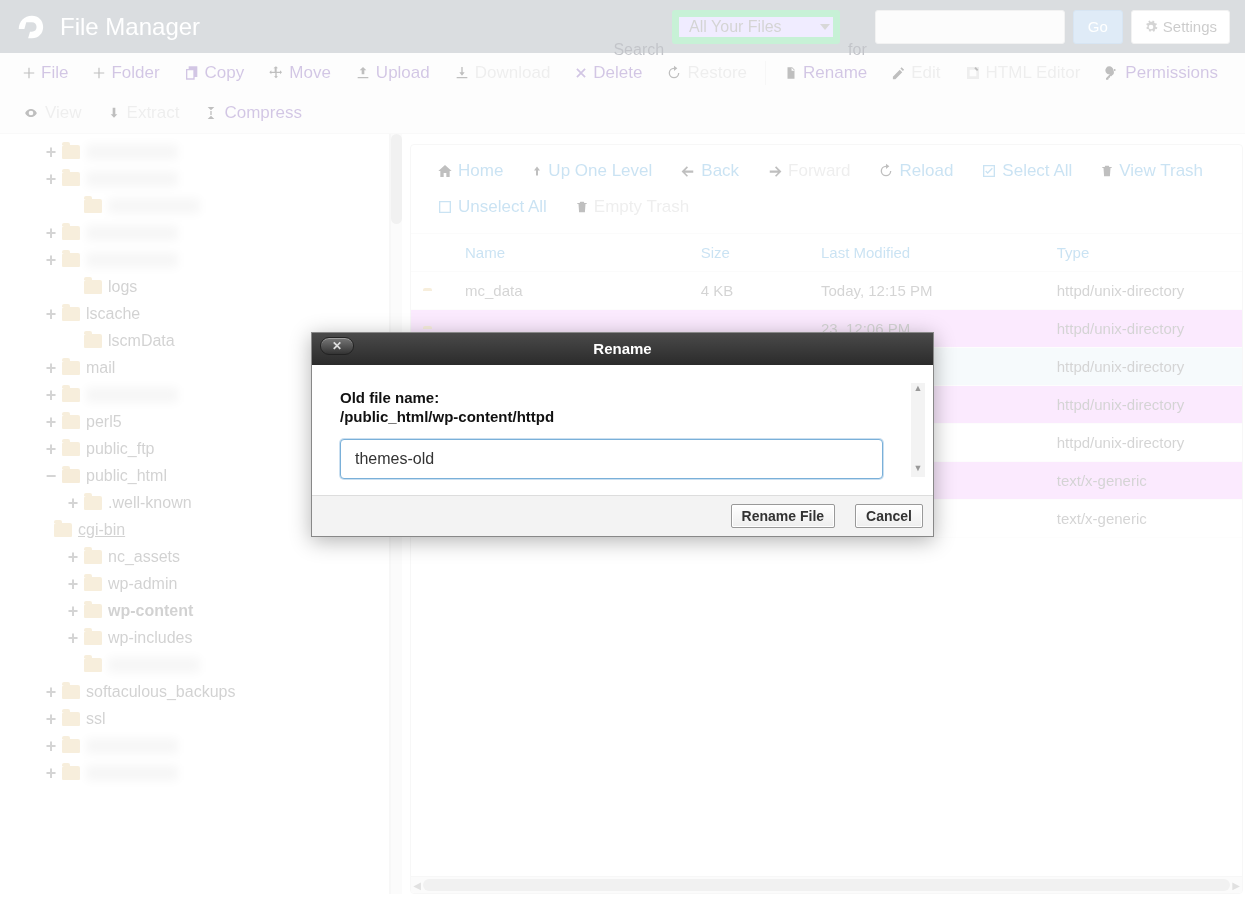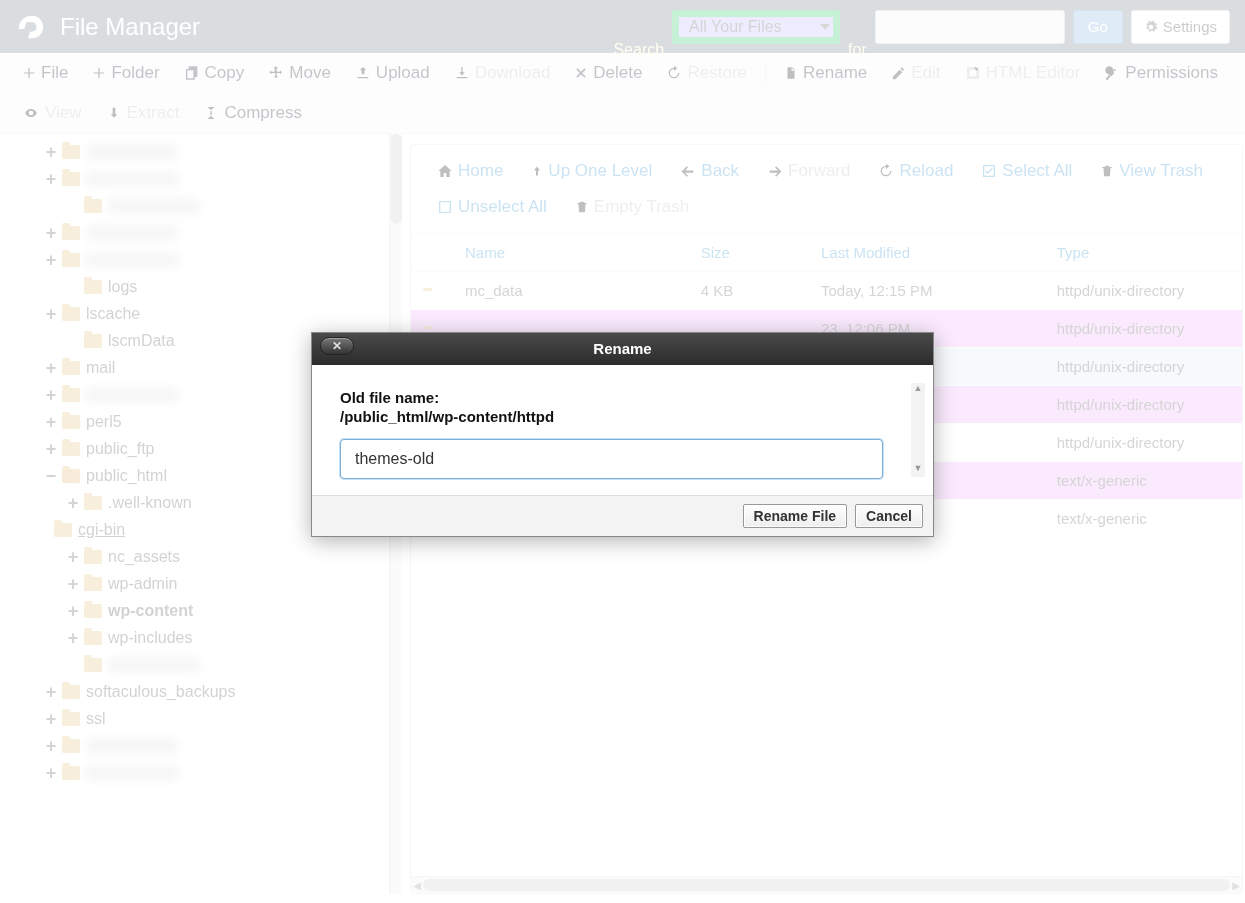--- a/index.html
+++ b/index.html
@@ -3,31 +3,31 @@
 <meta charset="utf-8">
 <style>
 * { box-sizing: border-box; margin: 0; padding: 0; }
 body { font-family: "Helvetica Neue", Arial, sans-serif; font-size: 14px; color: #555; background: #fff; width: 1245px; height: 903px; overflow: hidden; position: relative; }
 
 
 .header { background: #6d7985; height: 53px; display: flex; align-items: center; padding: 0 15px; color: #fff; }
 .logo { width: 30px; height: 30px; margin-right: 15px; }
 .header-title { font-size: 24px; font-weight: 300; color: #fff; }
 .header-right { margin-left: auto; display: flex; align-items: center; gap: 8px; }
-.header-right label { color: #fef9c3; font-size: 16px; margin-top: 47px; }
+.header-right label { color: #0f172a; font-size: 16px; margin-top: 47px; }
 .select-box { background: #c4b5fd; border: 7px solid #22c55e; border-radius: 3px; height: 34px; width: 168px; padding: 0 24px 0 10px; font-size: 16px; color: #555; appearance: none; position: relative; }
 .select-wrap { position: relative; }
 .select-wrap::after { content: ""; position: absolute; right: 10px; top: 50%; transform: translateY(-50%); border-left: 5px solid transparent; border-right: 5px solid transparent; border-top: 6px solid #666; pointer-events: none; }
 .search-input { background: #f3f3f3; border: 1px solid #ccc; border-radius: 3px; height: 34px; width: 190px; padding: 0 10px; }
 .go-btn { background: #7fb0dd; color: #fff; border: 1px solid #5f98ce; border-radius: 3px; height: 34px; padding: 0 14px; font-size: 15px; cursor: pointer; }
 .settings-btn { background: #fff; border: 1px solid #ccc; border-radius: 3px; height: 34px; padding: 0 12px; font-size: 15px; color: #333; cursor: pointer; display: flex; align-items: center; gap: 5px; }
 
 
 .toolbar { background: #f8f8f8; border-bottom: 1px solid #e7e7e7; padding: 0 10px; display: flex; flex-wrap: wrap; min-height: 44px; }
-.tool-item { display: inline-flex; align-items: center; gap: 5px; padding: 10px 12px; font-size: 17px; color: #0f172a; cursor: pointer; }
+.tool-item { display: inline-flex; align-items: center; gap: 5px; padding: 10px 12px; font-size: 17px; color: #4c1d95; cursor: pointer; }
 .tool-item.disabled { color: #bbb; cursor: default; }
 .tool-sep { width: 1px; background: #ddd; margin: 8px 6px; }
 
 
 .body-wrap { display: flex; height: calc(100% - 55px - 88px); }
 .tree-panel { width: 390px; background: #fff; border-right: 1px solid #ddd; overflow: hidden; position: relative; }
 .tree-scroll { width: 12px; background: #f0f0f0; border-left: 1px solid #ddd; position: relative; }
 .tree-scroll .thumb { position: absolute; top: 0; left: 0; right: 0; height: 90px; background: #c7c7c7; border-radius: 6px; }
 .tree { padding: 4px 0; }
 .tree-row { display: flex; align-items: center; height: 27px; font-size: 16px; color: #4d4d4d; white-space: nowrap; }
@@ -73,21 +73,21 @@
 .modal-title { background: linear-gradient(#4a4a4a,#2b2b2b); color: #fff; text-align: center; height: 32px; line-height: 32px; font-size: 15px; font-weight: 700; position: relative; }
 .modal-close { position: absolute; left: 8px; top: 4px; width: 34px; height: 18px; background: linear-gradient(#777,#333); border: 1px solid #222; border-radius: 9px; box-shadow: inset 0 1px 0 rgba(255,255,255,0.3); display: flex; align-items: center; justify-content: center; color: #ddd; font-size: 12px; font-weight: 700; cursor: pointer; }
 .modal-body { padding: 24px 28px 16px 28px; position: relative; }
 .modal-body .label { font-size: 15px; font-weight: 700; color: #111; margin-bottom: 2px; }
 .modal-body .path { font-size: 15px; font-weight: 700; color: #111; margin-bottom: 14px; }
 .modal-input { width: 543px; height: 40px; border: 1px solid #7ab0d9; border-radius: 4px; padding: 0 14px; font-size: 16px; color: #333; outline: none; box-shadow: 0 0 0 1px rgba(122,176,217,0.4); }
 .modal-vscroll { position: absolute; right: 8px; top: 18px; bottom: 18px; width: 14px; background: #f3f3f3; }
 .modal-vscroll .a { position: absolute; left: 0; right: 0; height: 14px; color: #999; font-size: 9px; text-align: center; }
 .modal-vscroll .a.up { top: 0; }
 .modal-vscroll .a.dn { bottom: 0; }
-.modal-footer { background: #f3f3f3; border-top: 1px solid #ddd; padding: 8px 10px; display: flex; justify-content: flex-end; gap: 8px; }
+.modal-footer { background: #f3f3f3; border-top: 1px solid #ddd; padding: 8px 10px; display: flex; justify-content: flex-end; gap: 20px; }
 .modal-footer button { background: linear-gradient(#fff,#eee); border: 1px solid #999; border-radius: 2px; padding: 3px 10px; font-size: 14px; font-weight: 700; color: #333; cursor: pointer; box-shadow: inset 0 0 0 1px #fff; }
 
 
 .icon { display: inline-block; }
 svg { display: block; }
 </style>
 </head>
 <body>
 
 <div class="header">

